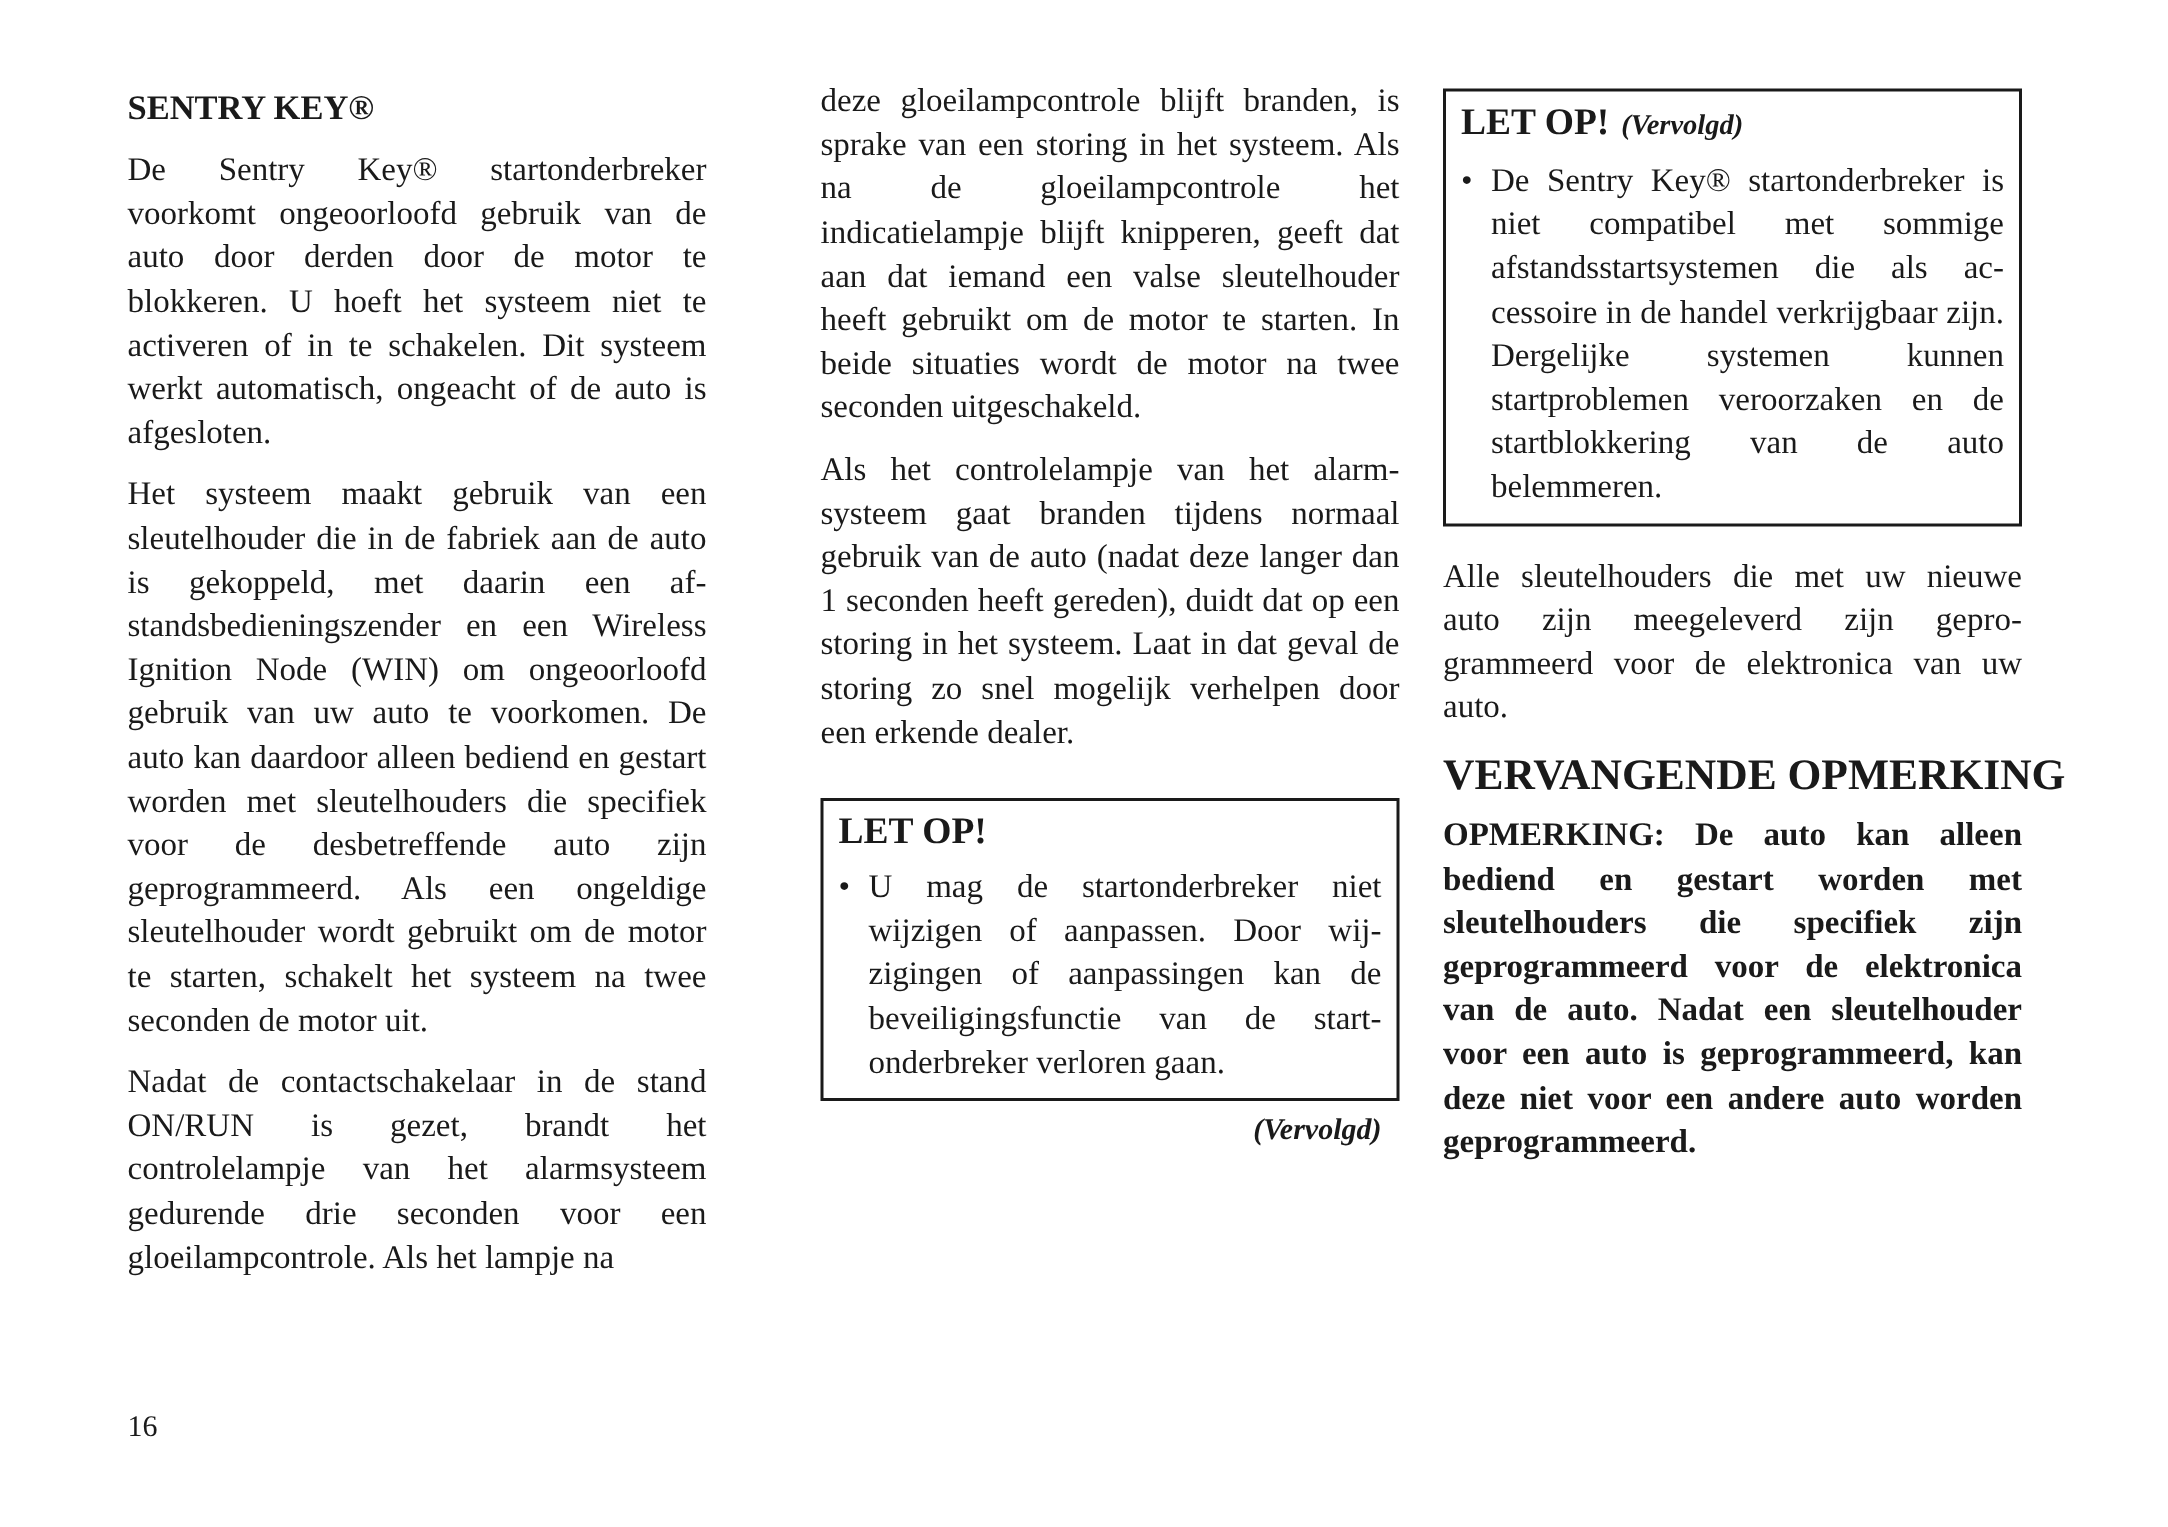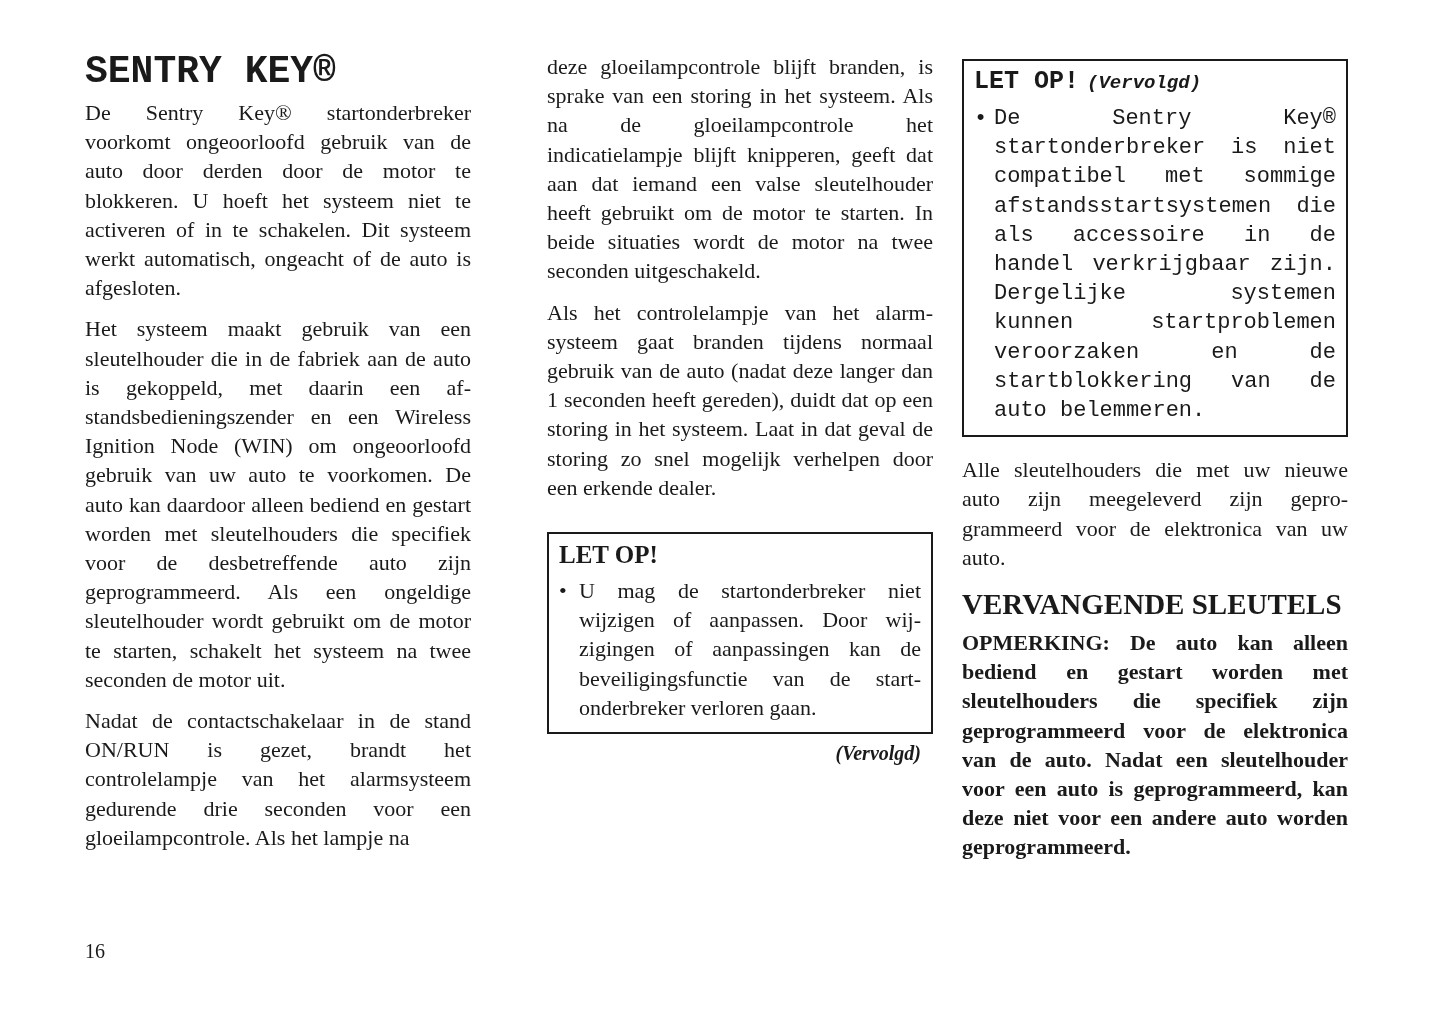--- a/index.html
+++ b/index.html
@@ -6,22 +6,22 @@
   body {
     width: 1445px; height: 1018px; position: relative; overflow: hidden;
     font-family: "Liberation Serif", "DejaVu Serif", serif;
     color: #1a1a1a;
   }
   .col { position: absolute; top: 52px; }
   .col1 { left: 85px; width: 386px; }
   .col2 { left: 547px; width: 386px; }
   .col3 { left: 962px; width: 386px; }
   h1 {
-    font-family: Liberation Mono, monospace;
-    font-weight: bold; font-size: 38px; line-height: 40px;
+    font-family: Liberation Serif, serif;
+    font-weight: bold; font-size: 23px; line-height: 40px;
     margin: 0 0 6px 0; letter-spacing: 0px;
   }
   h2 {
     font-family: "Liberation Serif", serif;
     font-weight: bold; font-size: 29px; line-height: 36px;
     margin: 14px 0 6px 0; white-space: nowrap;
   }
   p {
     margin: 0 0 12px 0;
     font-size: 22px; line-height: 29.2px;
@@ -67,27 +67,27 @@
     <div class="box-title">LET OP!</div>
     <div class="bullet-item">
       <span class="dot">•</span>
       <p>U mag de startonderbreker niet wijzigen of aanpassen. Door wij­zigingen of aanpassingen kan de beveiligingsfunctie van de start­onderbreker verloren gaan.</p>
     </div>
   </div>
   <div class="continued">(Vervolgd)</div>
 </div>
 
 <div class="col col3">
-  <div class="box" style="margin-top:7px;font-family:Liberation Mono, monospace;">
+  <div class="box" style="margin-top:7px;">
     <div class="box-title">
       <span>LET OP!</span><span class="cont">(Vervolgd)</span>
     </div>
     <div class="bullet-item">
       <span class="dot">•</span>
       <p>De Sentry Key® startonderbreker is niet compatibel met sommige afstandsstartsystemen die als ac­cessoire in de handel verkrijgbaar zijn. Dergelijke systemen kunnen startproblemen veroorzaken en de startblokkering van de auto belemmeren.</p>
     </div>
   </div>
   <p style="margin-top:18px;">Alle sleutelhouders die met uw nieuwe auto zijn meegeleverd zijn gepro­grammeerd voor de elektronica van uw auto.</p>
-  <h2>VERVANGENDE SLEUTELS</h2>
+  <h2>VERVANGENDE OPMERKING</h2>
   <p class="bold">OPMERKING:  De auto kan alleen bediend en gestart worden met sleutelhouders die specifiek zijn geprogrammeerd voor de elektro­nica van de auto. Nadat een sleu­telhouder voor een auto is gepro­grammeerd, kan deze niet voor een andere auto worden geprogram­meerd.</p>
 </div>
 
 <div class="page-number">16</div>
 
 </body></html>

